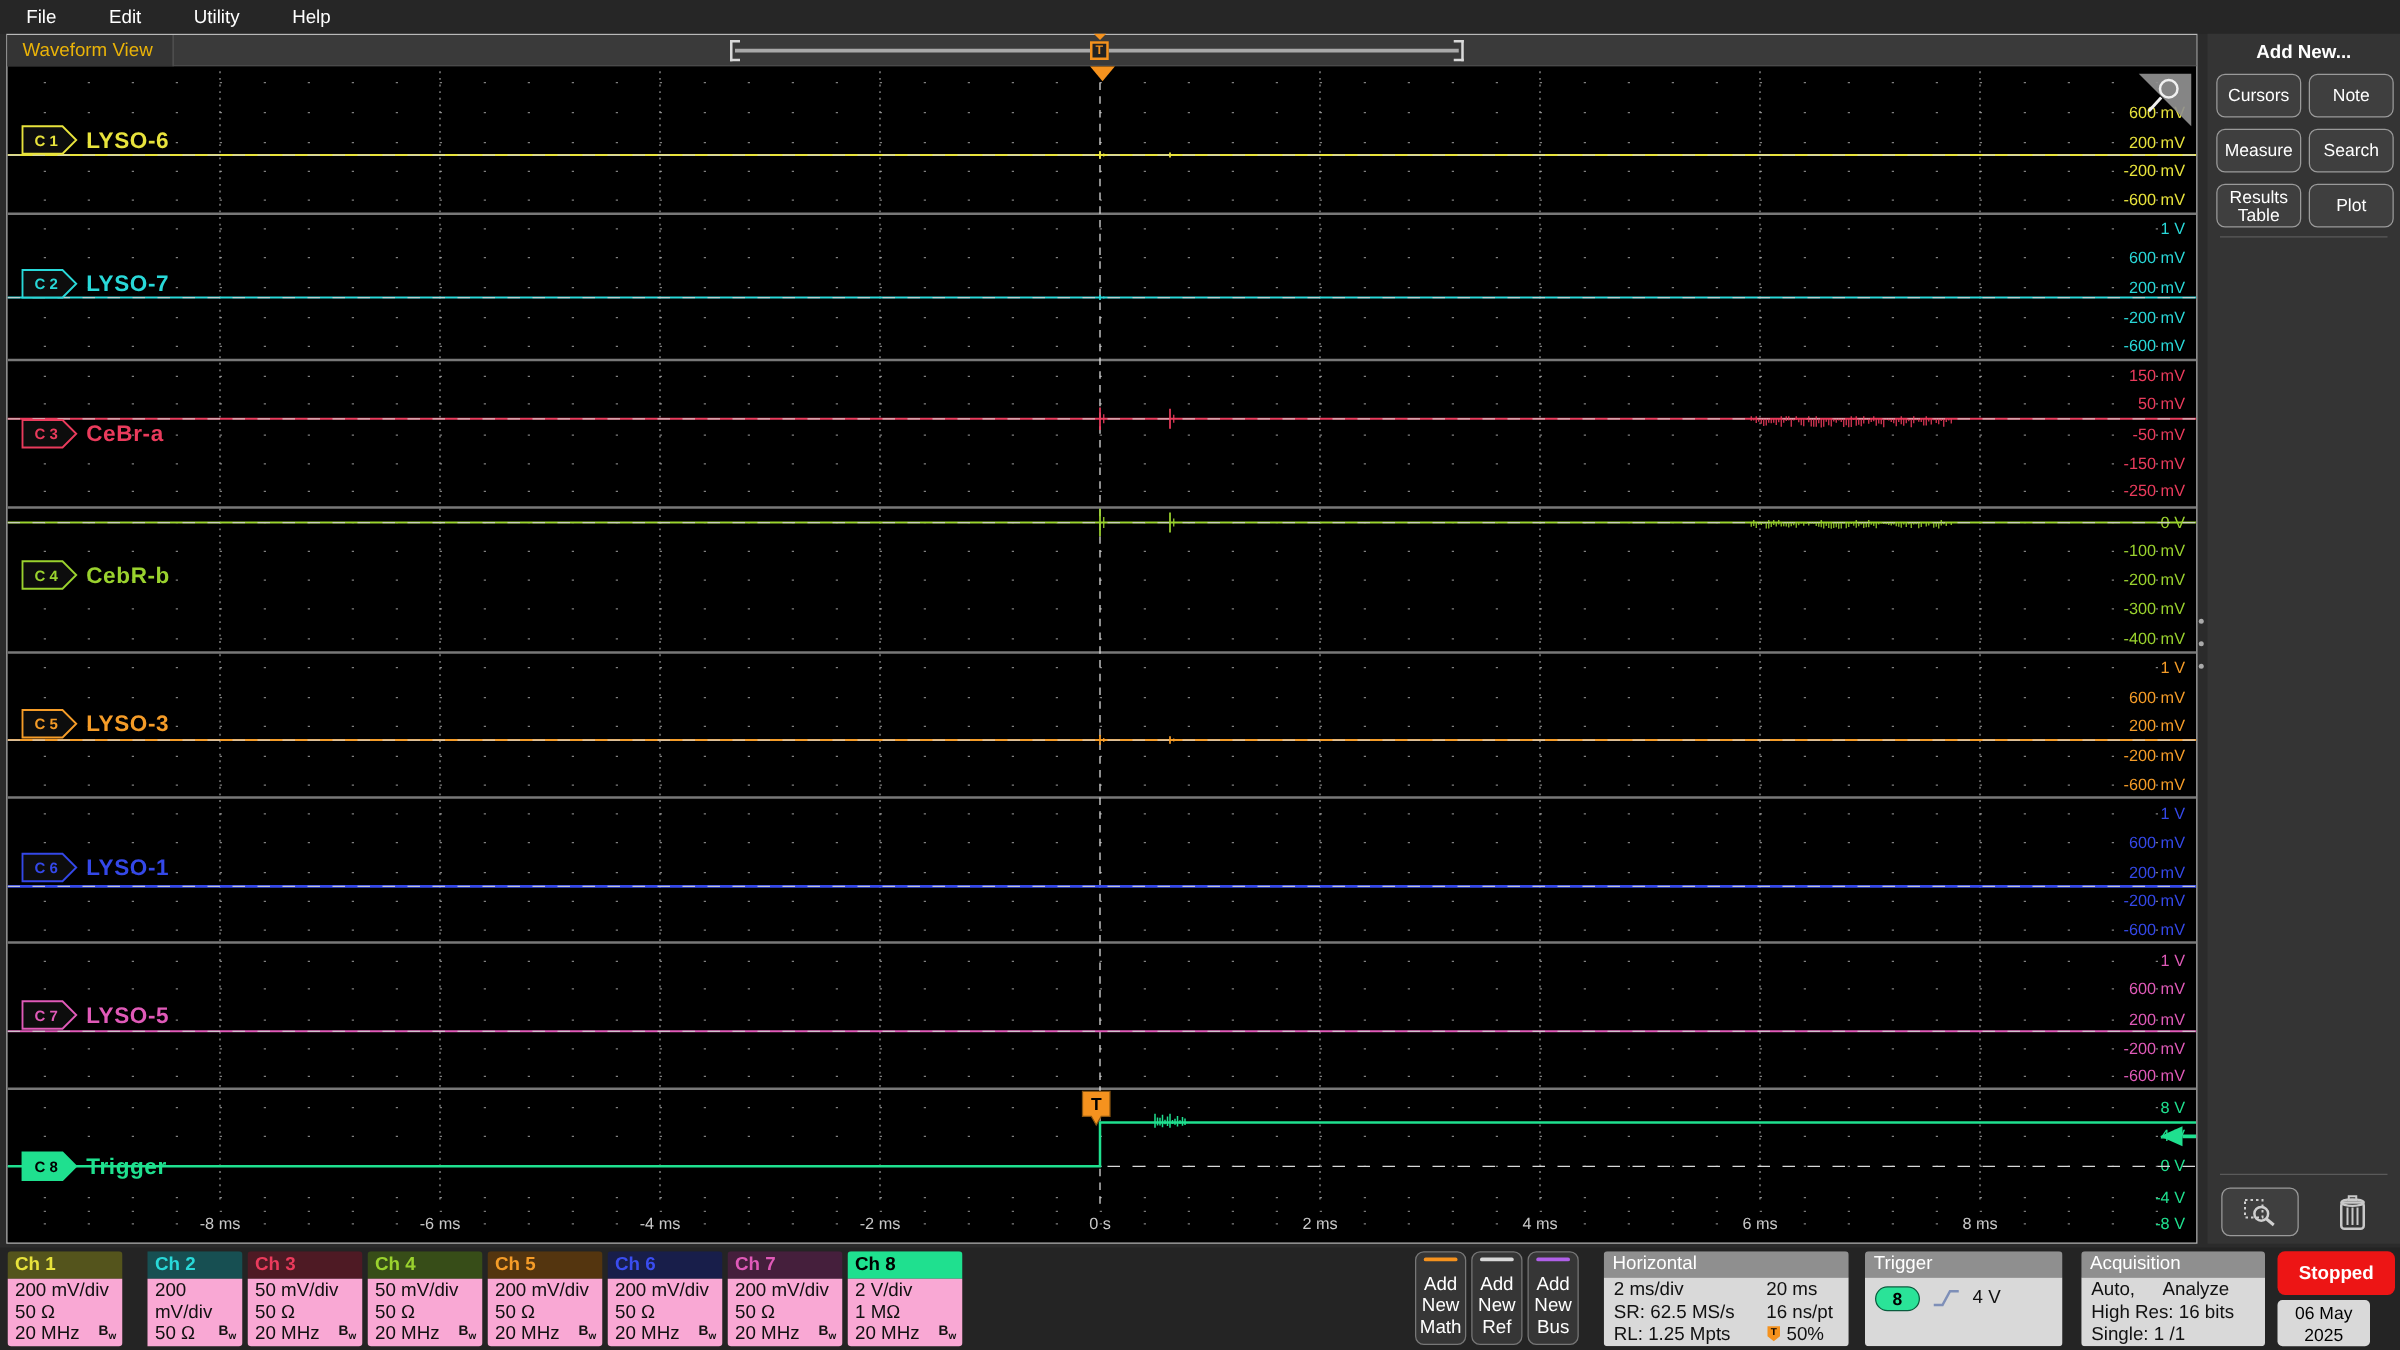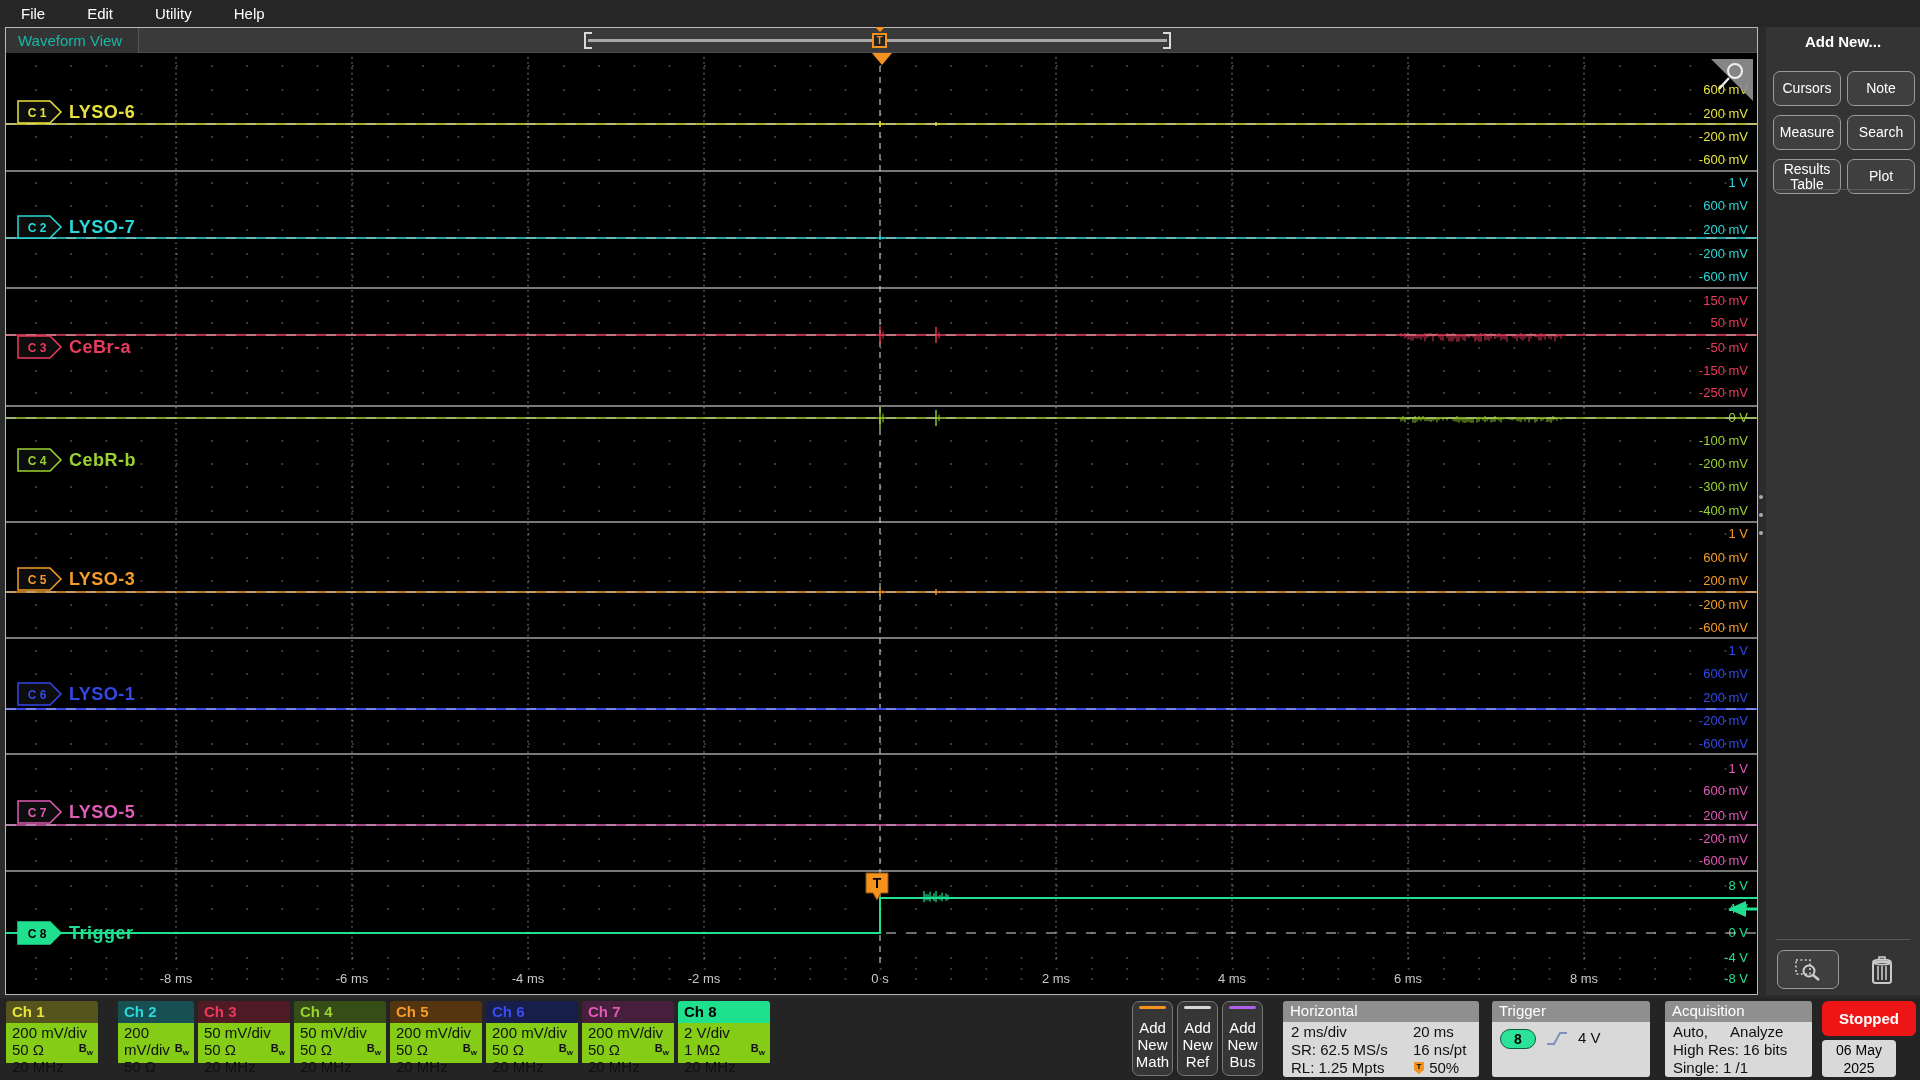--- a/index.html
+++ b/index.html
@@ -8,51 +8,51 @@
   
   #menubar{position:absolute;left:0;top:0;width:1920px;height:27px;background:#262626;
     display:flex;align-items:center;padding-left:21px;gap:42px;}
   #menubar .mitem{color:#fff;font-size:15px;cursor:default;}
   
   #wavebox{position:absolute;left:5px;top:27px;width:1753px;height:968px;background:#000;
     border:1px solid #b9b9b9;}
   #headrow{position:absolute;left:0;top:0;width:1751px;height:25px;background:#3a3a3a;
     border-bottom:1px solid #4a4a4a;}
   #tab{position:absolute;left:0;top:0;height:25px;padding:0 16px 0 12px;display:flex;align-items:center;
-    color:#14b8a6;font-size:15px;background:#343434;border-right:1px solid #555;}
+    color:#eab308;font-size:15px;background:#343434;border-right:1px solid #555;}
   .ovline{position:absolute;top:11px;height:3px;background:#a9a9a9;}
   .ovbracket{position:absolute;top:4px;width:8px;height:17px;}
   .ovbracket.l{border-left:2px solid #d9d9d9;border-top:2px solid #d9d9d9;border-bottom:2px solid #d9d9d9;}
   .ovbracket.r{border-right:2px solid #d9d9d9;border-top:2px solid #d9d9d9;border-bottom:2px solid #d9d9d9;}
   #ovtrig{position:absolute;top:0;width:18px;height:25px;}
   #ovtrig .tri{position:absolute;left:4px;top:-1px;width:0;height:0;border-left:5px solid transparent;
     border-right:5px solid transparent;border-top:5px solid #f5921e;}
   #ovtrig .tbox{position:absolute;left:1px;top:5px;width:15px;height:15px;background:#222;
     border:2px solid #f5921e;color:#f5921e;font-size:10px;font-weight:bold;text-align:center;line-height:11px;}
   #plot{position:absolute;left:0;top:25px;}
   
   #rpanel{position:absolute;left:1766px;top:27px;width:154px;height:968px;background:#343434;}
   #rpanel .ptitle{color:#fff;font-size:15px;font-weight:bold;text-align:center;margin-top:6px;}
-  #rbtns{position:absolute;left:7px;top:44px;width:142px;display:grid;grid-template-columns:68px 68px;
+  #rbtns{position:absolute;left:7px;top:32px;width:142px;display:grid;grid-template-columns:68px 68px;
     gap:9px 6px;}
   .rbtn{height:35px;background:#3f3f3f;border:1px solid #9a9a9a;border-radius:7px;color:#fff;
     font-size:14px;display:flex;flex-direction:column;align-items:center;justify-content:center;
     line-height:15px;cursor:default;}
   .rp-sep{position:absolute;left:10px;width:134px;height:1px;background:#5a5a5a;}
   #zoomboxbtn{position:absolute;left:11px;top:923px;width:62px;height:39px;background:#3f3f3f;
     border:1px solid #9a9a9a;border-radius:7px;display:flex;align-items:center;justify-content:center;}
   #trashbtn{position:absolute;left:98px;top:925px;width:36px;height:36px;display:flex;align-items:center;justify-content:center;}
   #splitdots{position:absolute;left:1758px;top:495px;width:6px;height:40px;display:flex;
     flex-direction:column;justify-content:space-between;align-items:center;}
   #splitdots i{width:4px;height:4px;border-radius:50%;background:#aaa;}
   
   #bottombar{position:absolute;left:0;top:998px;width:1920px;height:82px;background:#242424;}
   .chbadge{position:absolute;top:3px;width:92px;height:76px;border-radius:3px;overflow:hidden;cursor:default;}
   .chbadge-head{height:22px;font-size:15px;font-weight:bold;padding:2px 0 0 6px;}
-  .chbadge-body{height:40px;background:#84cc16;color:#111;font-size:15px;line-height:17px;padding:1px 0 0 6px;position:relative;}
+  .chbadge-body{height:56px;background:#f9a8d4;color:#111;font-size:15px;line-height:17px;padding:1px 0 0 6px;position:relative;}
   .bw{position:absolute;right:5px;bottom:2px;font-size:11px;font-weight:bold;color:#111;margin-left:27px;}
   .bw sub{font-size:8px;}
   .addbtn{position:absolute;top:3px;width:41px;height:75px;background:#363636;border:1px solid #777;
     border-radius:7px;color:#fff;font-size:15px;line-height:17px;display:flex;flex-direction:column;
     align-items:center;justify-content:flex-end;padding-bottom:5px;}
   .addbtn .stripe{position:absolute;top:4px;left:6px;right:6px;height:3px;border-radius:2px;}
   .ipanel{position:absolute;top:3px;height:76px;border-radius:3px;overflow:hidden;}
   .ipanel .ihead{height:21px;background:#8f8f8f;color:#fff;font-size:15px;padding:1px 0 0 7px;}
   .ipanel .ibody{height:55px;background:#d9d9d9;color:#111;font-size:15px;}
   #hpanel{left:1283px;width:196px;}

